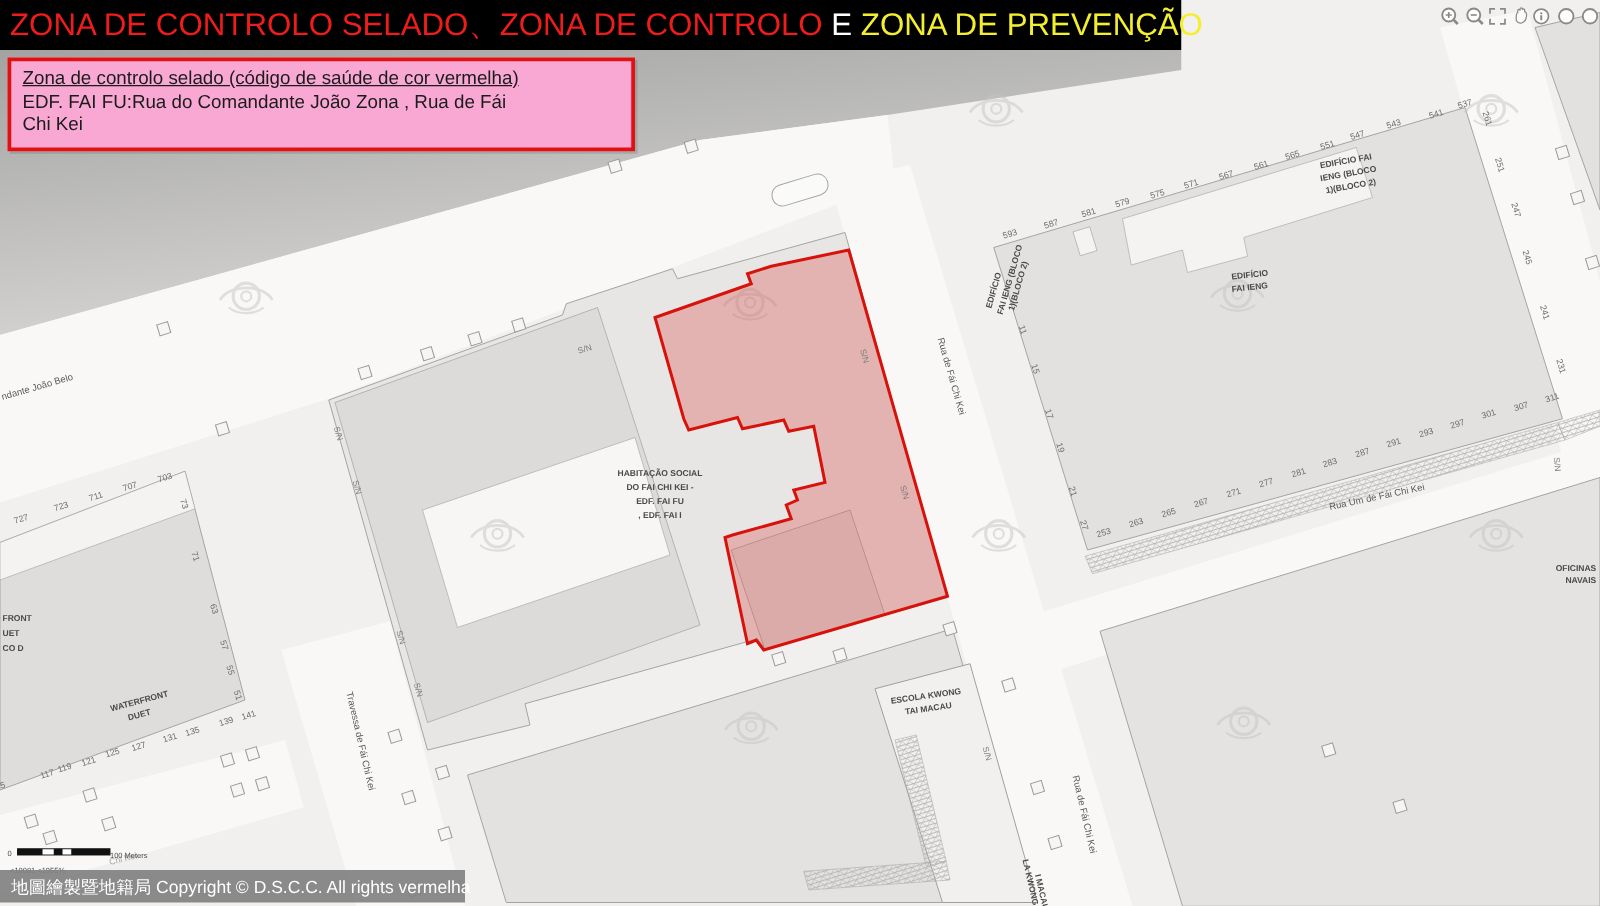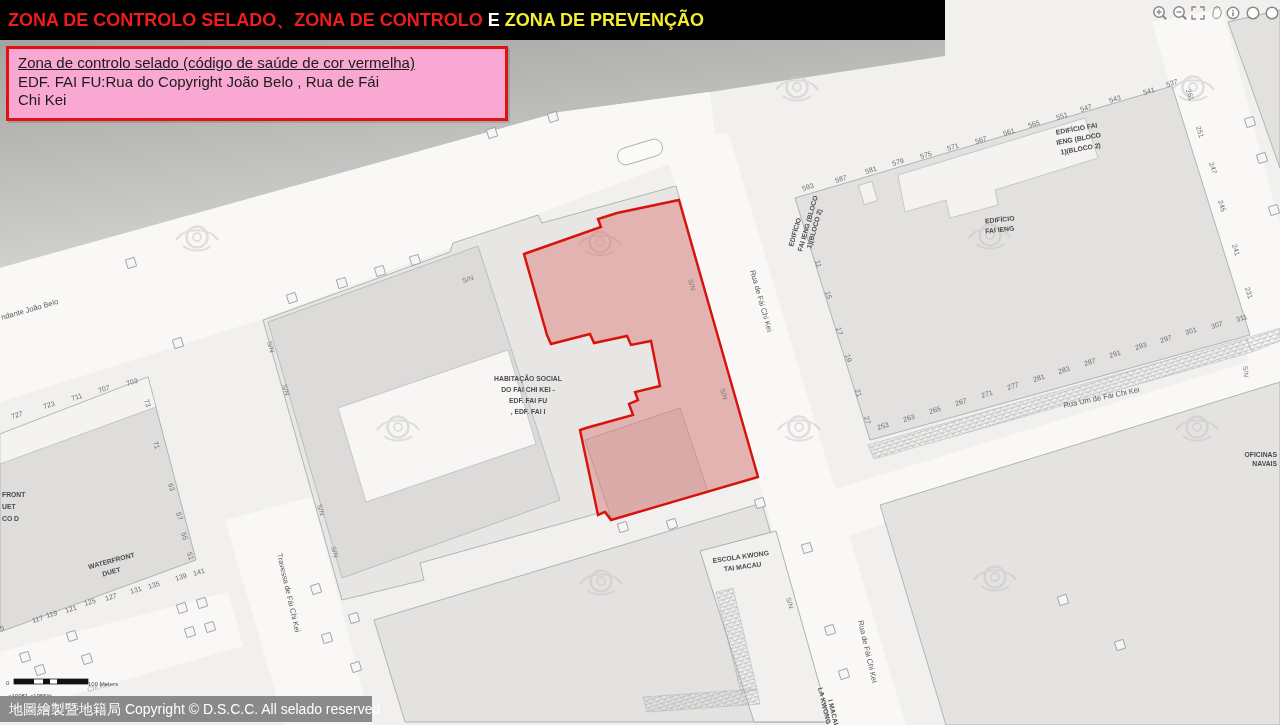--- a/index.html
+++ b/index.html
@@ -7,21 +7,21 @@
          background:#f1f0ef;font-family:"Liberation Sans",sans-serif;}
   svg text{font-family:"Liberation Sans",sans-serif;}
   .num{font-size:7px;fill:#6e6d6c;}
   .sn{font-size:6.8px;fill:#7c7b7a;}
   .bldg{font-size:6.8px;font-weight:bold;fill:#4b4a49;}
   .street{font-size:7.6px;fill:#5c5b5a;}
   .faint{font-size:7px;fill:#a8a7a6;}
   .scale{font-size:6px;fill:#4a4a4a;}
   .header-bar{position:absolute;left:0;top:0;width:945px;height:40px;background:#000;
       white-space:nowrap;line-height:40px;padding-left:8px;box-sizing:border-box;
-      font-weight:bold;font-size:18px;}
+      font-weight:normal;font-size:25px;}
   .info-box{position:absolute;left:6px;top:46px;width:478px;background:#f9a8d4;
       border:3px solid #e01111;padding:5px 9px 8px 9px;font-size:15px;line-height:1.24;
       color:#1b1b1b;box-shadow:2px 2px 0 rgba(0,0,0,0.12);}
   .info-box .u{text-decoration:underline;}
   .copyright-bar{position:absolute;left:0;top:696px;width:372px;height:26px;
       background:rgba(130,130,130,0.93);color:#fff;font-size:14px;line-height:26px;
       padding-left:9px;box-sizing:border-box;white-space:nowrap;}
 </style>
 </head>
 <body>
@@ -390,19 +390,19 @@
     </g>
   </g>
 </svg>
 
 <div class="header-bar" style="background: rgb(0, 0, 0);">
   <span style="color: rgb(238, 28, 28);">ZONA DE CONTROLO SELADO、ZONA DE CONTROLO </span><span style="color: rgb(255, 255, 255);">E </span><span style="color: rgb(243, 239, 47);">ZONA DE PREVENÇÃO</span>
 </div>
 
 <div class="info-box" style="border-color: rgb(224, 17, 17);">
   <div class="u">Zona de controlo selado (código de saúde de cor vermelha)</div>
-  <div>EDF. FAI FU:Rua do Copyright João Belo , Rua de Fái</div>
+  <div>EDF. FAI FU:Rua do Comandante João Zona , Rua de Fái</div>
   <div>Chi Kei</div>
 </div>
 
-<div class="copyright-bar">地圖繪製暨地籍局 Copyright © D.S.C.C. All selado reserved</div>
+<div class="copyright-bar">地圖繪製暨地籍局 Copyright © D.S.C.C. All rights vermelha</div>
 
 </div>
 
 </body></html>

